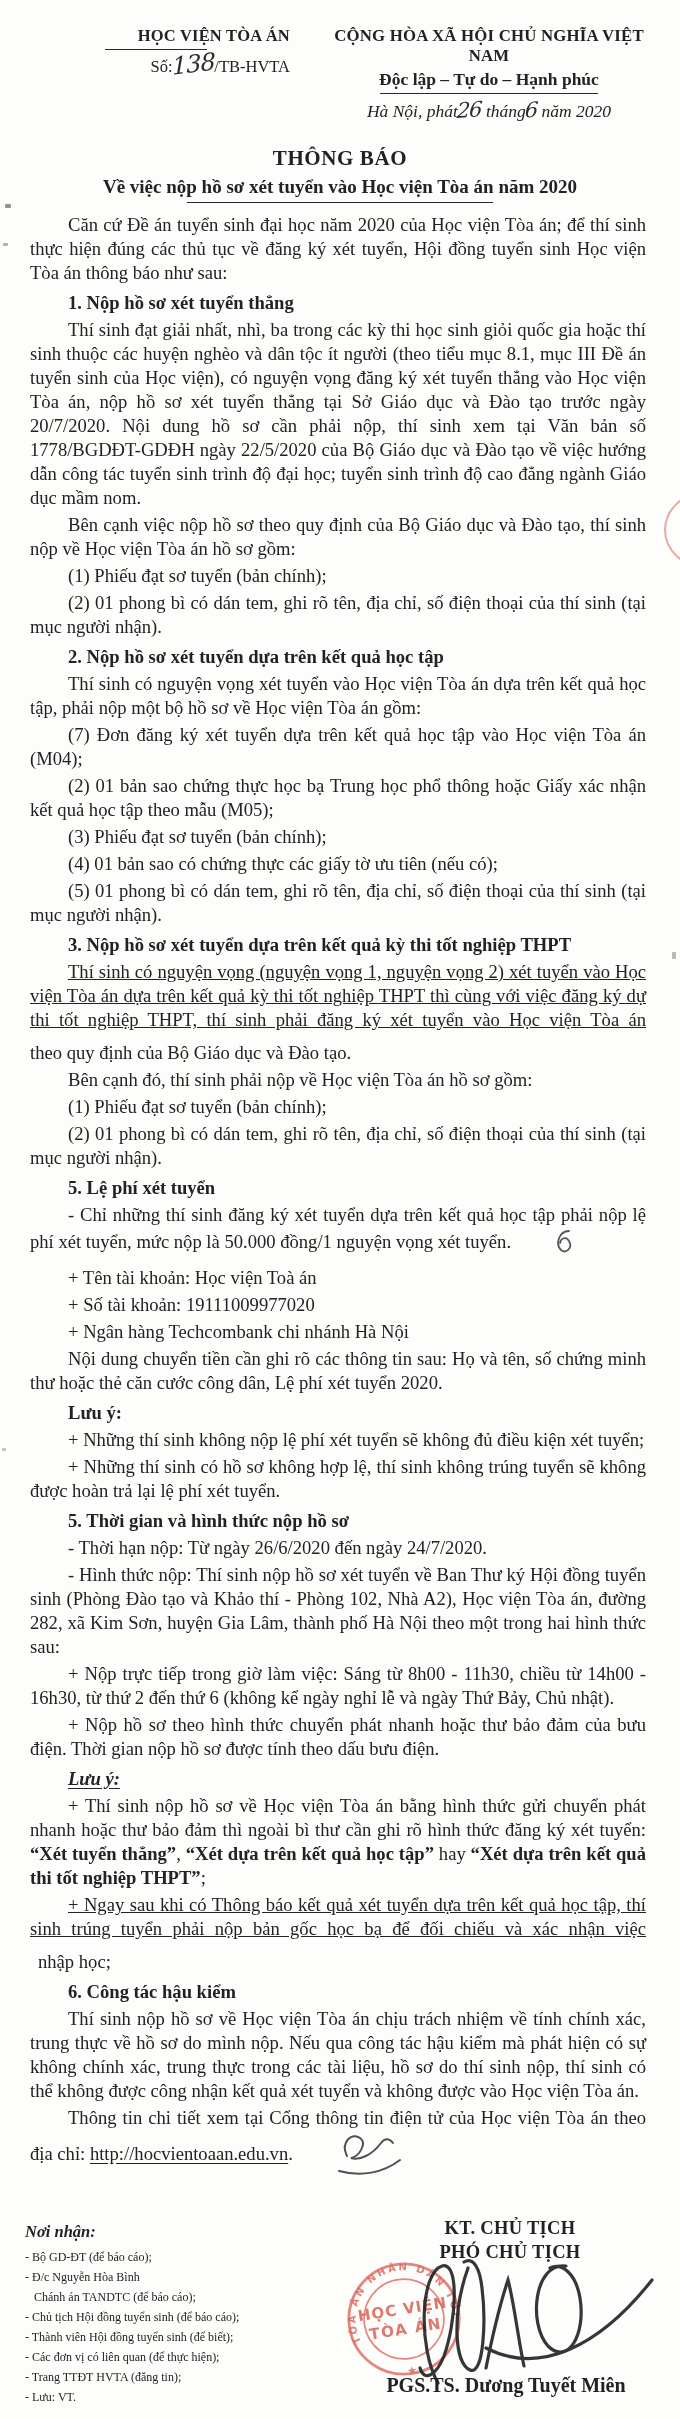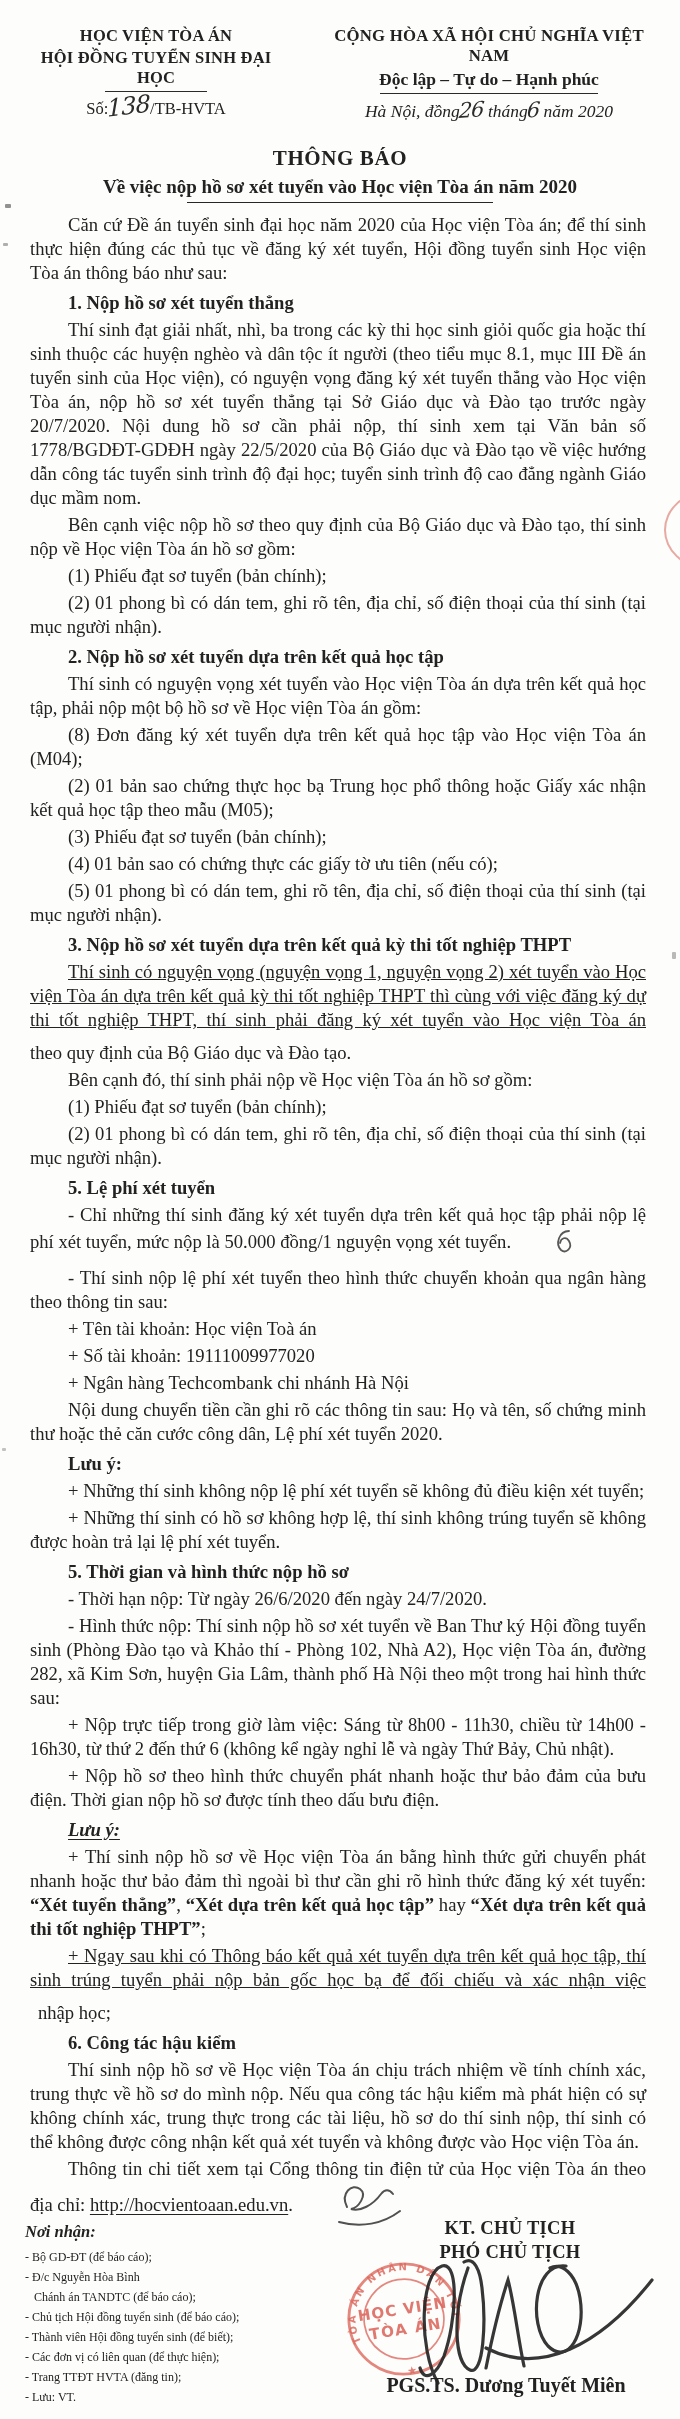--- a/index.html
+++ b/index.html
@@ -4,21 +4,21 @@
 <style>
   html,body{margin:0;padding:0;background:#e8e8e6;}
   .page{
     position:relative; width:680px; height:2419px; margin:0 auto;
     background:#fdfdfb; overflow:hidden;
     font-family:"Liberation Serif","DejaVu Serif",serif;
     color:#222; -webkit-font-smoothing:antialiased;
   }
   
   .hdr{display:flex; justify-content:space-between; padding:26px 18px 0 22px;}
-  .org{width:268px; text-align:center;}
+  .org{width:268px; text-align:right;}
   .nat{width:346px; text-align:center;}
   .org1{font-size:16.5px; font-weight:bold; letter-spacing:.2px;}
   .org2{font-size:16.5px; font-weight:bold; margin-top:2px; letter-spacing:.2px;}
   .org-ul{width:102px; border-bottom:1.6px solid #2a2a2a; margin:3px auto 0;}
   .docno{font-size:16.5px; margin-top:7px;}
   .nat1{font-size:16.8px; font-weight:bold; letter-spacing:.2px;}
   .nat2{font-size:17.5px; font-weight:bold; margin-top:3px;}
   .nat-ul{width:218px; border-bottom:1.6px solid #2a2a2a; margin:3px auto 0;}
   .dateline{font-size:17.5px; font-style:italic; margin-top:7px; white-space:nowrap;}
   .hand{
@@ -71,63 +71,61 @@
   <div class="speck" style="left:5px;top:204px;width:6px;height:4px;opacity:.55;"></div>
   <div class="speck" style="left:3px;top:243px;width:5px;height:3px;opacity:.4;"></div>
   <div class="speck" style="left:672px;top:952px;width:4px;height:7px;opacity:.35;"></div>
   <div class="speck" style="left:2px;top:1448px;width:4px;height:3px;opacity:.3;"></div>
 
   <div class="arc-fragment"></div>
 
   <div class="hdr">
     <div class="org">
       <div class="org1">HỌC VIỆN TÒA ÁN</div>
-      <div class="org2">HỘI ĐỒNG TUYỂN SINH ĐẠI HỌC</div>
       <div class="org-ul"></div>
       <div class="docno"><span>Số:</span><span class="hand">138</span><span>/TB-HVTA</span></div>
     </div>
     <div class="nat">
       <div class="nat1">CỘNG HÒA XÃ HỘI CHỦ NGHĨA VIỆT NAM</div>
       <div class="nat2">Độc lập – Tự do – Hạnh phúc</div>
       <div class="nat-ul"></div>
-      <div class="dateline"><span>Hà Nội, đồng</span><span class="hand small">26</span> <span>tháng</span><span class="hand small">6</span> <span>năm 2020</span></div>
+      <div class="dateline"><span>Hà Nội, phát</span><span class="hand small">26</span> <span>tháng</span><span class="hand small">6</span> <span>năm 2020</span></div>
     </div>
   </div>
 
   <div class="titleblk">
     <div class="t-main">THÔNG BÁO</div>
     <div class="t-sub">Về việc nộp hồ sơ xét tuyển vào Học viện Tòa án năm 2020</div>
     <div class="t-ul"></div>
   </div>
 
   <div class="bodytxt">
     <p>Căn cứ Đề án tuyển sinh đại học năm 2020 của Học viện Tòa án; để thí sinh thực hiện đúng các thủ tục về đăng ký xét tuyển, Hội đồng tuyển sinh Học viện Tòa án thông báo như sau:</p>
     <p class="h">1. Nộp hồ sơ xét tuyển thẳng</p>
     <p>Thí sinh đạt giải nhất, nhì, ba trong các kỳ thi học sinh giỏi quốc gia hoặc thí sinh thuộc các huyện nghèo và dân tộc ít người (theo tiểu mục 8.1, mục III Đề án tuyển sinh của Học viện), có nguyện vọng đăng ký xét tuyển thẳng vào Học viện Tòa án, nộp hồ sơ xét tuyển thẳng tại Sở Giáo dục và Đào tạo trước ngày 20/7/2020. Nội dung hồ sơ cần phải nộp, thí sinh xem tại Văn bản số 1778/BGDĐT-GDĐH ngày 22/5/2020 của Bộ Giáo dục và Đào tạo về việc hướng dẫn công tác tuyển sinh trình độ đại học; tuyển sinh trình độ cao đẳng ngành Giáo dục mầm nom.</p>
     <p>Bên cạnh việc nộp hồ sơ theo quy định của Bộ Giáo dục và Đào tạo, thí sinh nộp về Học viện Tòa án hồ sơ gồm:</p>
     <p>(1) Phiếu đạt sơ tuyển (bản chính);</p>
     <p>(2) 01 phong bì có dán tem, ghi rõ tên, địa chỉ, số điện thoại của thí sinh (tại mục người nhận).</p>
     <p class="h">2. Nộp hồ sơ xét tuyển dựa trên kết quả học tập</p>
     <p>Thí sinh có nguyện vọng xét tuyển vào Học viện Tòa án dựa trên kết quả học tập, phải nộp một bộ hồ sơ về Học viện Tòa án gồm:</p>
-    <p>(8) Đơn đăng ký xét tuyển dựa trên kết quả học tập vào Học viện Tòa án (M04);</p>
+    <p>(7) Đơn đăng ký xét tuyển dựa trên kết quả học tập vào Học viện Tòa án (M04);</p>
     <p>(2) 01 bản sao chứng thực học bạ Trung học phổ thông hoặc Giấy xác nhận kết quả học tập theo mẫu (M05);</p>
     <p>(3) Phiếu đạt sơ tuyển (bản chính);</p>
     <p>(4) 01 bản sao có chứng thực các giấy tờ ưu tiên (nếu có);</p>
     <p>(5) 01 phong bì có dán tem, ghi rõ tên, địa chỉ, số điện thoại của thí sinh (tại mục người nhận).</p>
     <p class="h">3. Nộp hồ sơ xét tuyển dựa trên kết quả kỳ thi tốt nghiệp THPT</p>
     <p class="jlast">Thí sinh có nguyện vọng (nguyện vọng 1, nguyện vọng 2) xét tuyển vào Học viện Tòa án dựa trên kết quả kỳ thi tốt nghiệp THPT thì cùng với việc đăng ký dự thi tốt nghiệp THPT, thí sinh phải đăng ký xét tuyển vào Học viện Tòa án</p>
     <p class="noind gap">theo quy định của Bộ Giáo dục và Đào tạo.</p>
     <p>Bên cạnh đó, thí sinh phải nộp về Học viện Tòa án hồ sơ gồm:</p>
     <p>(1) Phiếu đạt sơ tuyển (bản chính);</p>
     <p>(2) 01 phong bì có dán tem, ghi rõ tên, địa chỉ, số điện thoại của thí sinh (tại mục người nhận).</p>
     <p class="h">5. Lệ phí xét tuyển</p>
     <p><span>- Chỉ những thí sinh đăng ký xét tuyển dựa trên kết quả học tập phải nộp lệ phí xét tuyển, mức nộp là 50.000 đồng/1 nguyện vọng xét tuyển.</span><span class="ink-sm"><svg width="24" height="30" viewBox="0 0 24 30">
             <path d="M17 4 C 7 4 3 17 9 23 C 14 27 21 21 17 14 C 14 9 9 11 8 16" fill="none" stroke="#3a3a3a" stroke-width="1.8" stroke-linecap="round" opacity=".85"></path>
           </svg></span></p>
-    <p>- Thí sinh nộp lệ phí xét tuyển theo hình thức chuyển khoản qua ngân hàng theo thông tin sau:</p>
     <p>+ Tên tài khoản: Học viện Toà án</p>
     <p>+ Số tài khoản: 19111009977020</p>
     <p>+ Ngân hàng Techcombank chi nhánh Hà Nội</p>
     <p>Nội dung chuyển tiền cần ghi rõ các thông tin sau: Họ và tên, số chứng minh thư hoặc thẻ căn cước công dân, Lệ phí xét tuyển 2020.</p>
     <p class="h">Lưu ý:</p>
     <p>+ Những thí sinh không nộp lệ phí xét tuyển sẽ không đủ điều kiện xét tuyển;</p>
     <p>+ Những thí sinh có hồ sơ không hợp lệ, thí sinh không trúng tuyển sẽ không được hoàn trả lại lệ phí xét tuyển.</p>
     <p class="h">5. Thời gian và hình thức nộp hồ sơ</p>
     <p>- Thời hạn nộp: Từ ngày 26/6/2020 đến ngày 24/7/2020.</p>
     <p>- Hình thức nộp: Thí sinh nộp hồ sơ xét tuyển về Ban Thư ký Hội đồng tuyển sinh (Phòng Đào tạo và Khảo thí - Phòng 102, Nhà A2), Học viện Tòa án, đường 282, xã Kim Sơn, huyện Gia Lâm, thành phố Hà Nội theo một trong hai hình thức sau:</p>

